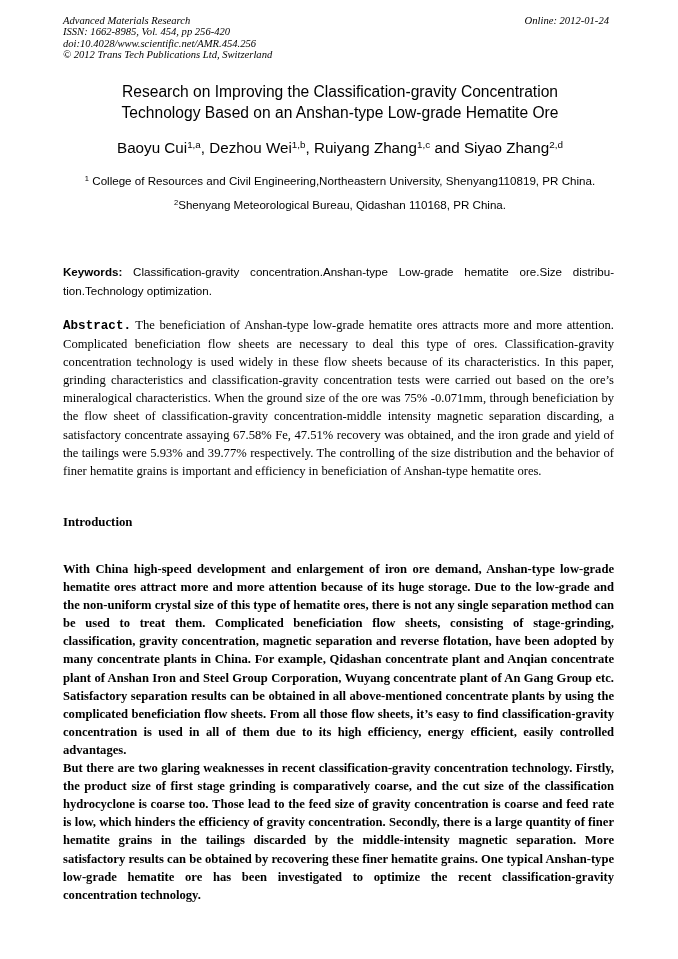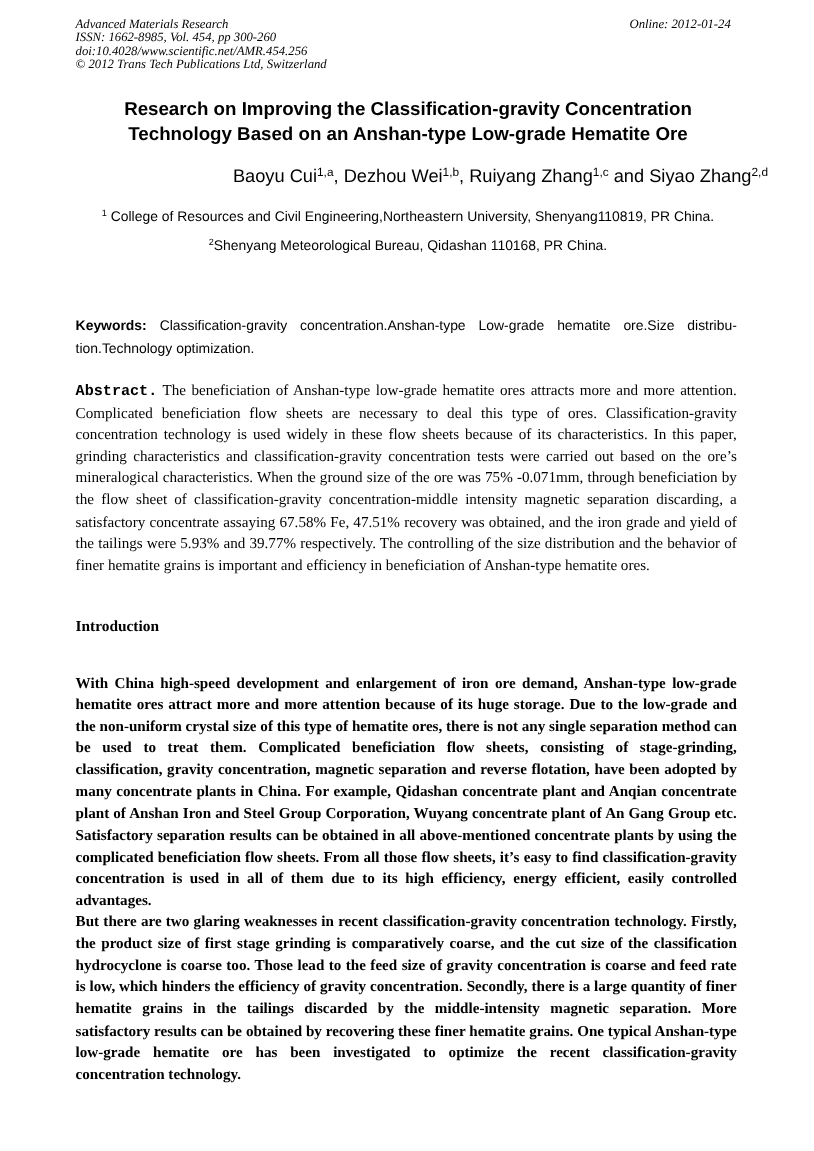--- a/index.html
+++ b/index.html
@@ -1,42 +1,42 @@
 <!DOCTYPE html>
 <html><head>
 <meta charset="utf-8">
 <style>
   html, body { margin: 0; padding: 0; background: #ffffff; }
   body { width: 678px; height: 959px; position: relative; overflow: hidden; color: #000; }
   .page { position: absolute; left: 0; top: 0; width: 644px; height: 959px; }
   .hdr-left { position: absolute; left: 63px; top: 15px; font-family: "Liberation Serif", serif; font-style: italic; font-size: 10.6px; line-height: 11.3px; }
   .hdr-left div { white-space: nowrap; }
   .hdr-right { position: absolute; right: 35px; top: 15px; font-family: "Liberation Serif", serif; font-style: italic; font-size: 10.6px; line-height: 11.3px; white-space: nowrap; }
-  .title { position: absolute; left: 40px; width: 600px; top: 81px; text-align: center; font-family: "Liberation Sans", sans-serif; font-weight: bold; font-size: 15.6px; line-height: 21px; }
-  .authors { position: absolute; left: 40px; width: 600px; top: 138px; text-align: right; font-family: "Liberation Sans", sans-serif; font-size: 15.2px; line-height: 20px; white-space: nowrap; }
+  .title { position: absolute; left: 40px; width: 600px; top: 81px; text-align: center; font-family: "Liberation Sans", sans-serif; font-weight: normal; font-size: 15.6px; line-height: 21px; }
+  .authors { position: absolute; left: 40px; width: 600px; top: 138px; text-align: center; font-family: "Liberation Sans", sans-serif; font-size: 15.2px; line-height: 20px; white-space: nowrap; }
   .authors sup, .aff sup { font-size: 65%; vertical-align: 0; position: relative; top: -0.55em; line-height: 0; }
   .aff { position: absolute; left: 30px; width: 620px; text-align: center; font-family: "Liberation Sans", sans-serif; font-size: 11.6px; line-height: 14px; white-space: nowrap; }
   .keywords { position: absolute; left: 63px; width: 551px; top: 262px; font-family: "Liberation Sans", sans-serif; font-size: 11.6px; line-height: 19px; text-align: justify; }
   .keywords b { font-weight: bold; }
   .body-text { font-family: "Liberation Serif", serif; font-size: 12.6px; line-height: 18.1px; text-align: justify; }
   .abstract { position: absolute; left: 63px; width: 551px; top: 316px; }
   .abstract .lbl { font-weight: bold; font-family: Liberation Mono, monospace; }
   .intro-h { position: absolute; left: 63px; top: 513px; font-family: "Liberation Serif", serif; font-weight: bold; font-size: 12.8px; line-height: 18px; }
   .intro { position: absolute; left: 63px; width: 551px; top: 560px; font-weight: bold; }
   .intro p { margin: 0; }
   .last-line-justify { text-align-last: left; }
 </style>
 </head>
 <body>
 
 <div class="page">
 
   <div class="hdr-left">
     <div>Advanced Materials Research</div>
-    <div>ISSN: 1662-8985, Vol. 454, pp 300-260</div>
+    <div>ISSN: 1662-8985, Vol. 454, pp 256-420</div>
     <div>doi:10.4028/www.scientific.net/AMR.454.256</div>
     <div>© 2012 Trans Tech Publications Ltd, Switzerland</div>
   </div>
   <div class="hdr-right">Online: 2012-01-24</div>
 
   <div class="title">
     <div>Research on Improving the Classification-gravity Concentration</div>
     <div>Technology Based on an Anshan-type Low-grade Hematite Ore</div>
   </div>
 

